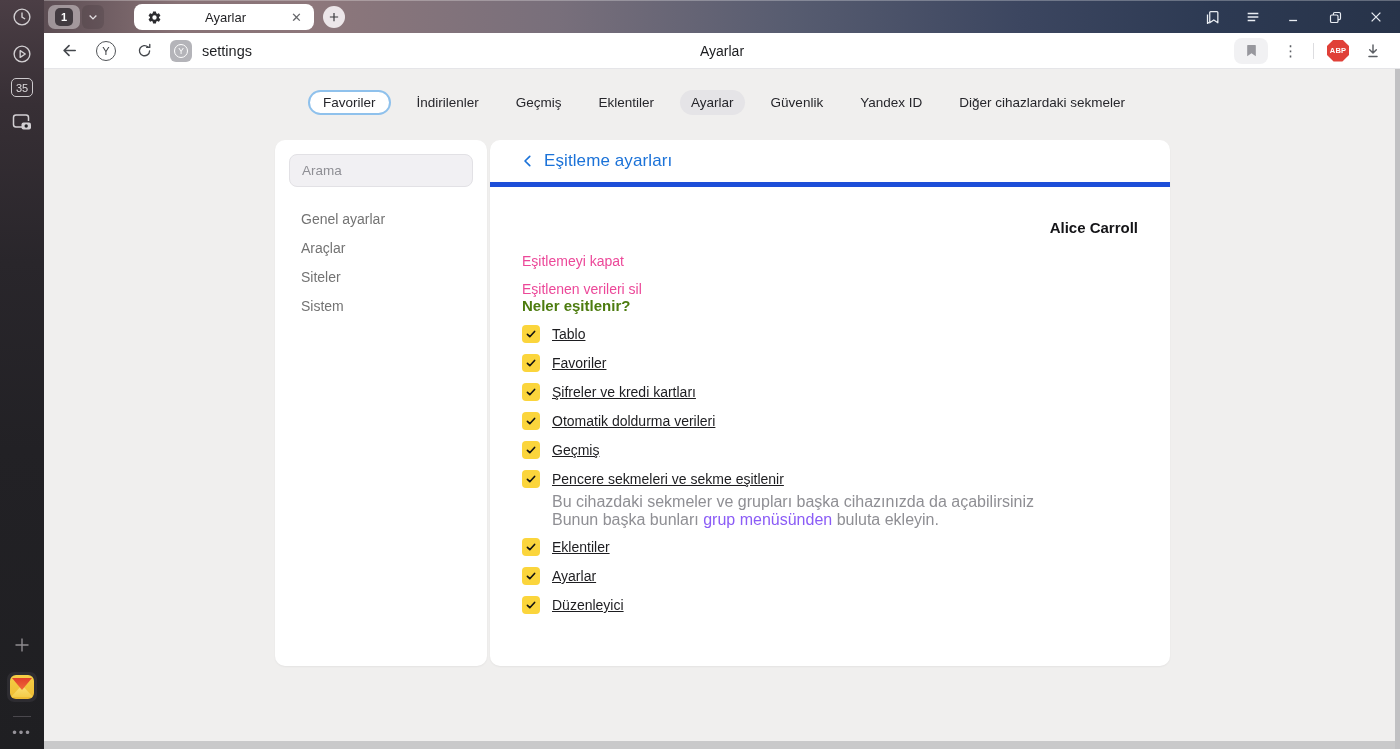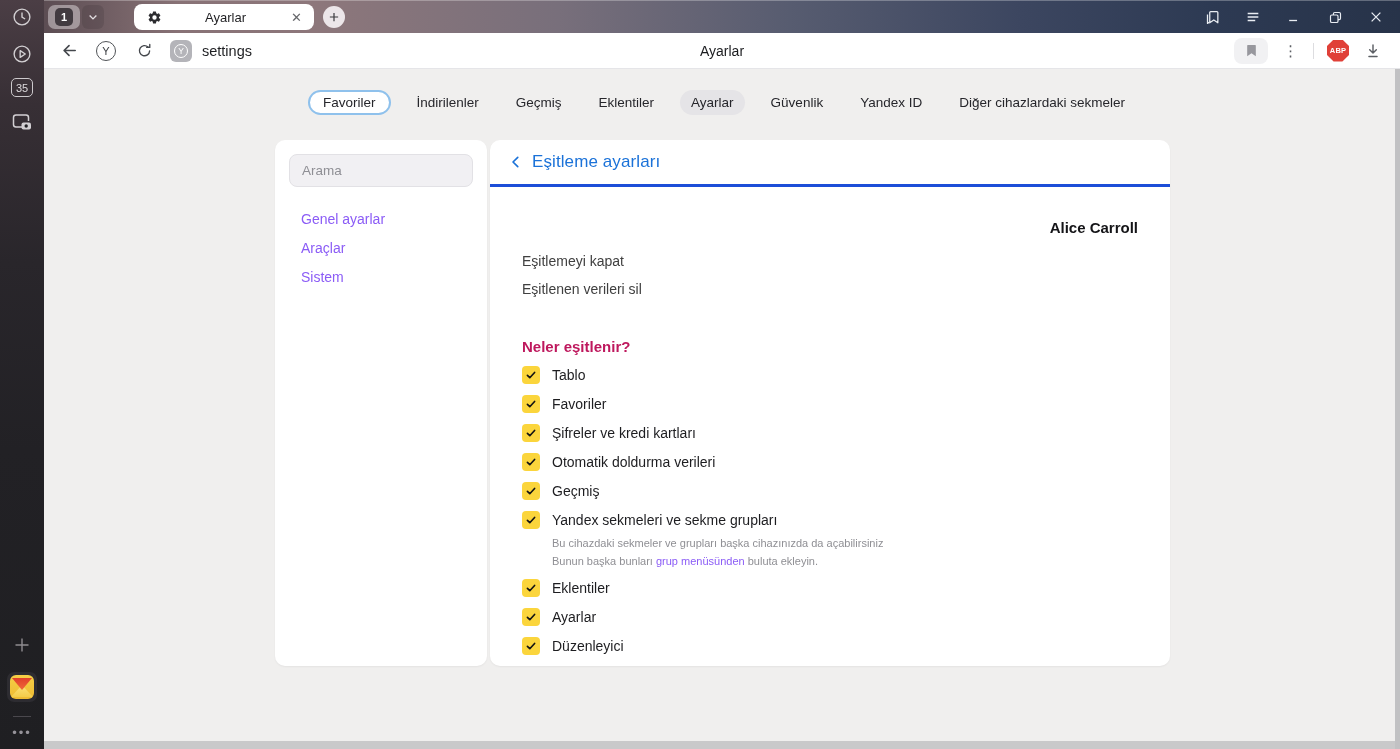--- a/index.html
+++ b/index.html
@@ -104,37 +104,37 @@
   .card { background:#fff; border-radius:10px; box-shadow:0 1px 2px rgba(0,0,0,0.05); position:absolute; top:71px; height:526px; }
   .card-sidebar { left:231px; width:212px; }
   .card-main { left:446px; width:680px; }
 
   .search-box {
     margin:14px 14px 0; height:33px; width:calc(100% - 28px); background:#f1f0f3; border:1px solid #e2e1e5;
     border-radius:8px; padding:0 12px; font-size:13.5px; color:#333; outline:none; font-family:inherit;
   }
   .search-box::placeholder { color:#8f8f95; }
   .side-list { margin-top:17px; }
-  .side-item { height:29px; display:flex; align-items:center; padding-left:26px; font-size:14px; color:#8b5cf6; }
-
-  .sync-header { height:47px; border-bottom:3px solid #1d4ed8; display:flex; align-items:center; padding:0 19px; }
+  .side-item { height:29px; display:flex; align-items:center; padding-left:26px; font-size:14px; color:#737373; }
+
+  .sync-header { height:47px; border-bottom:5px solid #1d4ed8; display:flex; align-items:center; padding:0 31px; }
   .back-chevron { color:#1b72d8; margin-right:9px; display:flex; }
   .sync-title { color:#1b72d8; font-size:17px; font-weight:500; letter-spacing:0.1px; }
 
   .sync-body { padding:32px 32px 0; }
   .account-name { font-size:15px; font-weight:bold; color:#141417;text-align:right; }
-  .sync-link { display:block; margin-top:17px; font-size:14px; color:#404040; text-decoration:none; }
+  .sync-link { display:block; margin-top:17px; font-size:14px; color:#ec4899; text-decoration:none; }
   .sync-link + .sync-link { margin-top:12px; }
-  .section-heading { margin-top:41px; font-size:15px; font-weight:bold; color:#be185d; }
+  .section-heading { font-size:15px; font-weight:bold; color:#4d7c0f; }
 
   .check-row { display:flex; align-items:center; margin-top:11px; height:18px; }
   .checkbox { width:18px; height:18px; border-radius:4px; background:#fbd53c; margin-right:12px;
     display:flex; align-items:center; justify-content:center; flex:none; }
-  .check-label { font-size:14px; color:#1d1d20; }
-  .check-desc { margin:5px 0 1px 30px; font-size:11px; line-height:18px; color:#8f8f94; }
+  .check-label { font-size:14px; color:#1d1d20;text-decoration:underline; }
+  .check-desc { margin:5px 0 1px 30px; font-size:16px; line-height:18px; color:#8f8f94; }
   .check-desc a { color:#8b5cf6; text-decoration:none; }
 </style>
 </head>
 <body>
 
 <div class="left-rail">
   <div class="rail-btn" style="margin-top:4px">
     <svg width="22" height="22" viewBox="0 0 24 24" fill="none" stroke="currentColor" stroke-width="1.5">
       <circle cx="12" cy="12" r="8.6"></circle>
         <path d="M12 7.2v5l3.4 2"></path>
@@ -268,20 +268,21 @@
     <div class="nav-item">Güvenlik</div>
     <div class="nav-item">Yandex ID</div>
     <div class="nav-item">Diğer cihazlardaki sekmeler</div>
   </div>
 
   <div class="card card-sidebar">
     <input class="search-box" type="text" placeholder="Arama" style="">
     <div class="side-list">
       <div class="side-item">Genel ayarlar</div>
       <div class="side-item">Araçlar</div>
+      <div class="side-item">Siteler</div>
       <div class="side-item">Sistem</div>
     </div>
   </div>
 
   <div class="card card-main">
     <div class="sync-header">
       <span class="back-chevron">
         <svg width="14" height="14" viewBox="0 0 16 16" fill="none" stroke="currentColor" stroke-width="1.9" stroke-linecap="round" stroke-linejoin="round">
           <path d="M10 2.8L4.6 8 10 13.2"></path>
         </svg>
@@ -334,21 +335,21 @@
             </svg>
           </span>
         <span class="check-label">Geçmiş</span>
       </div>
       <div class="check-row">
         <span class="checkbox">
             <svg width="12" height="12" viewBox="0 0 16 16" fill="none" stroke="#141414" stroke-width="2.2" stroke-linecap="round" stroke-linejoin="round">
               <path d="M3.2 8.4l3.2 3.2 6.4-7"></path>
             </svg>
           </span>
-        <span class="check-label">Yandex sekmeleri ve sekme grupları</span>
+        <span class="check-label">Pencere sekmeleri ve sekme eşitlenir</span>
       </div>
       <div class="check-desc">
         <span>Bu cihazdaki sekmeler ve grupları başka cihazınızda da açabilirsiniz</span><br>
         <span>Bunun başka bunları </span><a href="#">grup menüsünden</a><span> buluta ekleyin.</span>
       </div>
       <div class="check-row" style="margin-top:9px">
         <span class="checkbox">
             <svg width="12" height="12" viewBox="0 0 16 16" fill="none" stroke="#141414" stroke-width="2.2" stroke-linecap="round" stroke-linejoin="round">
               <path d="M3.2 8.4l3.2 3.2 6.4-7"></path>
             </svg>

